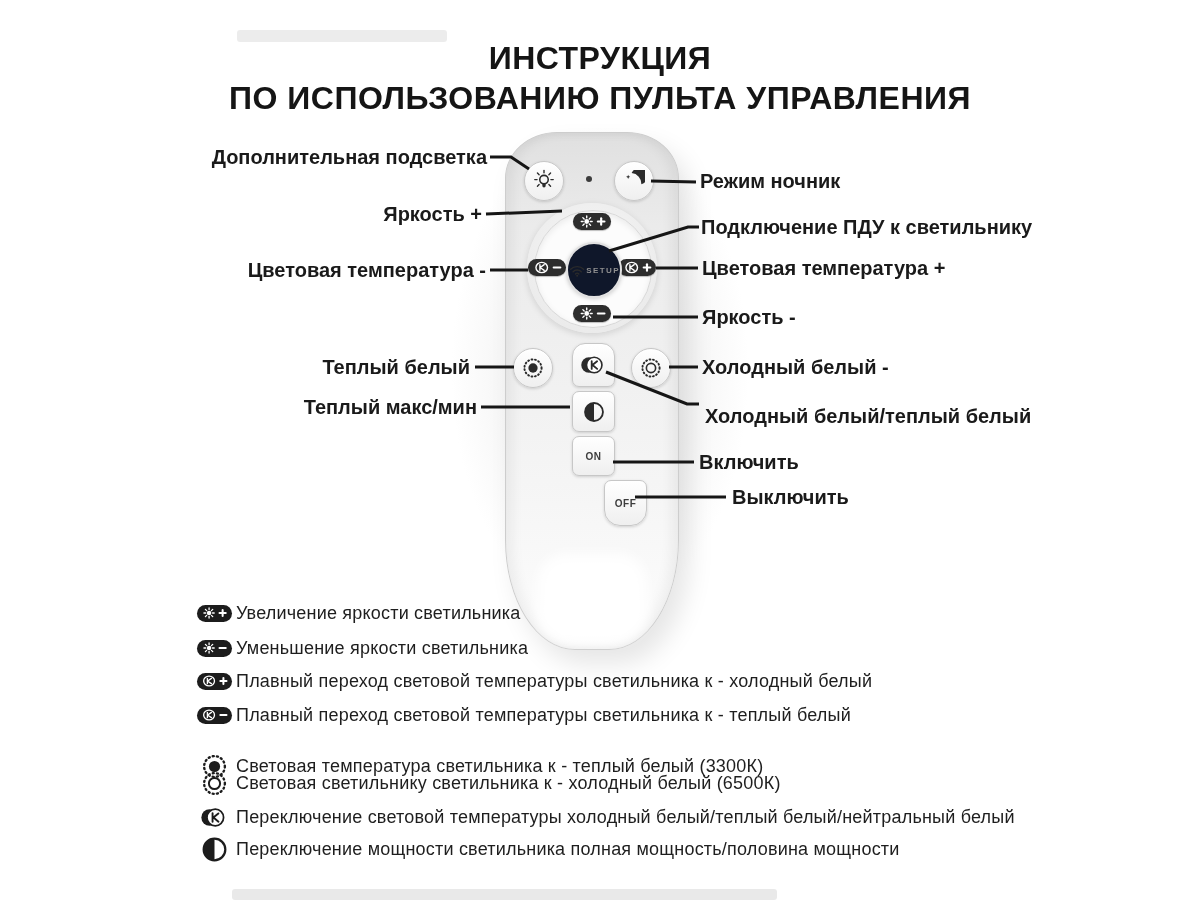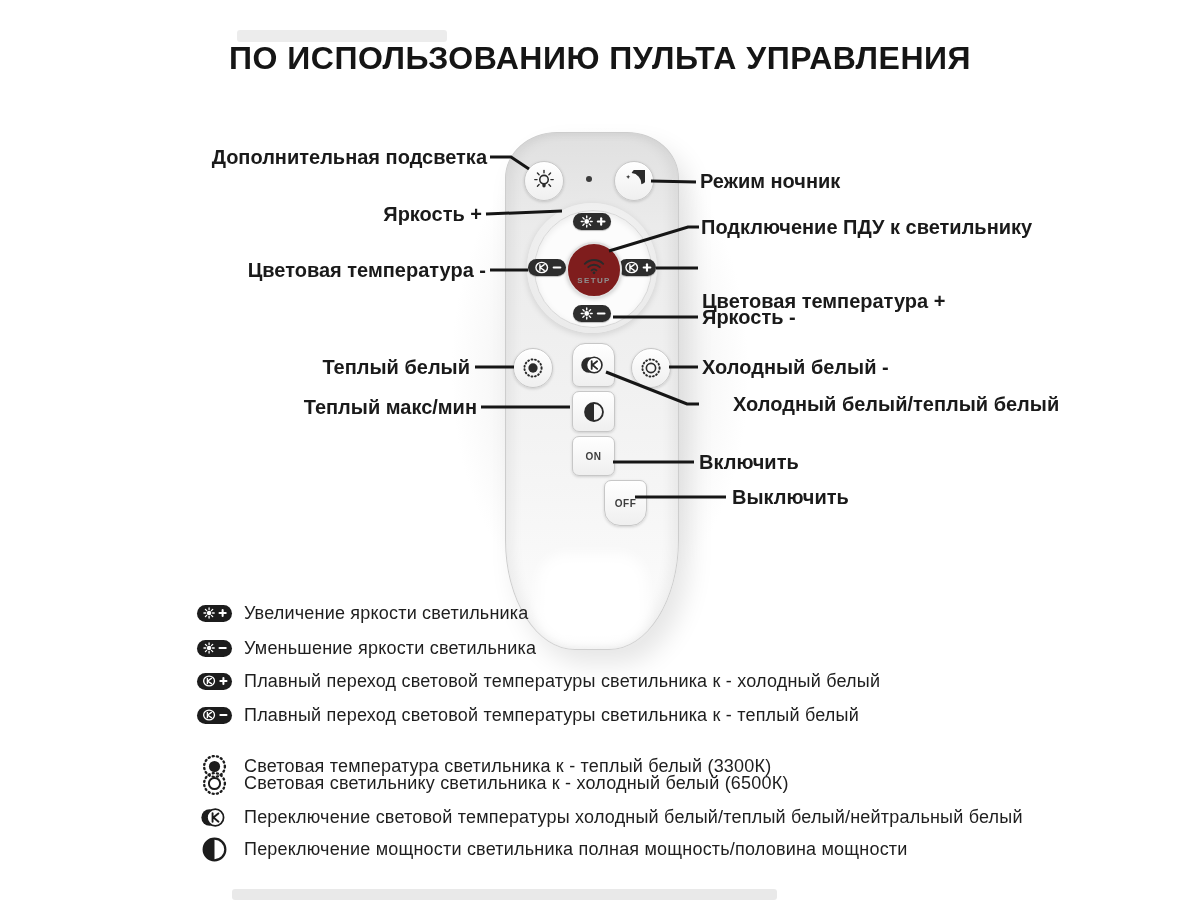--- a/index.html
+++ b/index.html
@@ -35,39 +35,39 @@
   .dpad-disc{position:absolute;left:527px;top:203px;width:130px;height:130px;border-radius:50%;
           background:radial-gradient(circle at 50% 40%, #f7f7f7 0%, #e7e7e7 100%);
           box-shadow:0 2px 7px rgba(0,0,0,.13);}
   .dpad-ring{position:absolute;left:534px;top:210px;width:116px;height:116px;border-radius:50%;
           background:#fcfcfc;border:1px solid #d8d8d8;box-shadow:inset 0 2px 7px rgba(0,0,0,.08);}
   .pill{position:absolute;width:38px;height:17px;border-radius:9px;background:#2d2d2d;
           display:flex;align-items:center;justify-content:center;color:#ffffff;
           box-shadow:0 1px 1px rgba(0,0,0,.25);}
   .pill svg{width:33px;height:15px;display:block;}
   .btn-setup{position:absolute;left:566px;top:242px;width:52px;height:52px;border-radius:50%;
-          background:#7f1d1d;border:2px solid #e1e1e1;box-shadow:0 1px 4px rgba(0,0,0,.18);
-          display:flex;flex-direction:column;align-items:center;justify-content:center;color:#2b2b2b;}
+          background:#0f172a;border:2px solid #e1e1e1;box-shadow:0 1px 4px rgba(0,0,0,.18);
+          display:flex;flex-direction:row;align-items:center;justify-content:center;color:#2b2b2b;}
   .setup-label{font-size:8px;font-weight:700;letter-spacing:1.4px;color:#8f8f8f;margin-top:1px;}
   .onoff{font-size:10px;font-weight:700;color:#3d3d3d;letter-spacing:.5px;}
 
   
   .callout{position:absolute;font-size:20px;font-weight:600;color:#1a1a1a;white-space:nowrap;line-height:26px;}
   .callout.r{text-align:left;}
   .callout.l{text-align:right;}
   .connectors{position:absolute;left:0;top:0;pointer-events:none;}
   .connectors line,.connectors polyline{stroke:#161616;stroke-width:3;fill:none;}
 
   
   .legend-row{position:absolute;left:192px;display:flex;align-items:center;height:30px;}
   .legend-icon{flex:0 0 44px;width:44px;display:flex;align-items:center;justify-content:center;color:#1c1c1c;}
   .lg-pill{width:35px;height:17px;border-radius:9px;background:#1c1c1c;display:flex;align-items:center;justify-content:center;color:#ffffff;}
   .lg-pill svg{width:31px;height:14px;display:block;}
   .legend-icon > svg{width:29px;height:29px;display:block;}
-  .legend-text{margin-left:8px;font-size:18px;font-weight:500;color:#1e1e1e;white-space:nowrap;letter-spacing:.2px;}
+  .legend-text{margin-left:0;font-size:18px;font-weight:500;color:#1e1e1e;white-space:nowrap;letter-spacing:.2px;}
   .lr1{top:598px}.lr2{top:633px}.lr3{top:666px}.lr4{top:700px}
   .lr5{top:751px}.lr6{top:768px}.lr7{top:802px}.lr8{top:834px}
 
   .ico24{width:24px;height:24px;display:block;}
   .ico22{width:22px;height:22px;display:block;}
   .ico-wifi{width:26px;height:19px;display:block;}
 </style>
 </head>
 <body>
 
@@ -160,20 +160,21 @@
       <circle cx="13" cy="16.8" r="1.4" fill="currentColor"></circle>
     </symbol>
   </defs>
 </svg>
 
 <div class="stage">
 
   <div class="smudge-top"></div>
 
   <div class="title">
+    <div>ИНСТРУКЦИЯ</div>
     <div>ПО ИСПОЛЬЗОВАНИЮ ПУЛЬТА УПРАВЛЕНИЯ</div>
   </div>
 
   <div class="backdrop"></div>
   <div class="remote"></div>
   <div class="remote-highlight"></div>
 
   <div class="btn-round" style="left:524px;top:161px;width:38px;height:38px;">
     <svg class="ico24">
         <use href="#ic-bulb"></use>
@@ -260,24 +261,24 @@
   </svg>
 
   <div class="callout l" style="right:713px;top:144px;">Дополнительная подсветка</div>
   <div class="callout l" style="right:718px;top:201px;">Яркость +</div>
   <div class="callout l" style="right:714px;top:257px;">Цветовая температура -</div>
   <div class="callout l" style="right:730px;top:354px;">Теплый белый</div>
   <div class="callout l" style="right:723px;top:394px;">Теплый макс/мин</div>
 
   <div class="callout r" style="left:700px;top:168px;">Режим ночник</div>
   <div class="callout r" style="left:701px;top:214px;">Подключение ПДУ к светильнику</div>
-  <div class="callout r" style="left:702px;top:255px;margin-top:33px;">Цветовая температура +</div>
+  <div class="callout r" style="left:702px;top:255px;">Цветовая температура +</div>
   <div class="callout r" style="left:702px;top:304px;">Яркость -</div>
   <div class="callout r" style="left:702px;top:354px;">Холодный белый -</div>
-  <div class="callout r" style="left:705px;top:391px;margin-left:28px;">Холодный белый/теплый белый</div>
+  <div class="callout r" style="left:705px;top:403px;">Холодный белый/теплый белый</div>
   <div class="callout r" style="left:699px;top:449px;">Включить</div>
   <div class="callout r" style="left:732px;top:484px;">Выключить</div>
 
   <div class="legend-row lr1">
     <span class="legend-icon">
         <span class="lg-pill">
           <svg>
             <use href="#ic-bright-plus"></use>
           </svg>
         </span>

